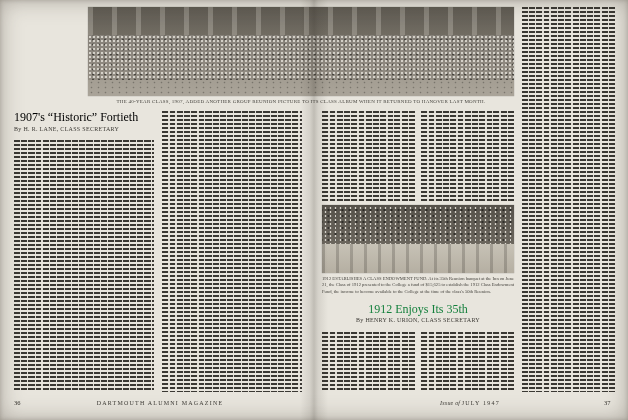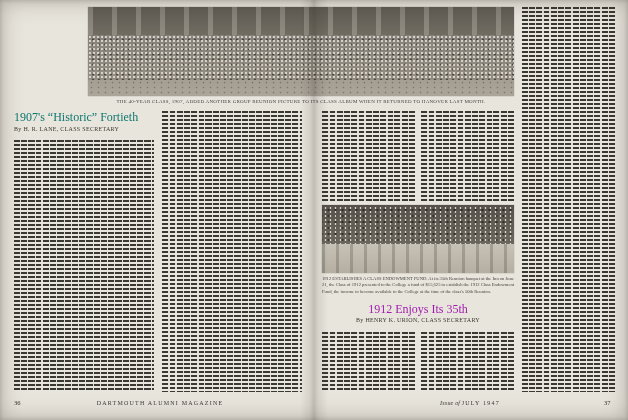--- a/index.html
+++ b/index.html
@@ -77,26 +77,26 @@
   .c-r2b{ left:421px; top:332px; width:93px;  height:60px; }
   .c-r3 { left:522px; top:7px;  width:93px;  height:385px; }
 
   
   .caption-main { position:absolute; left:88px; top:99px; width:426px;
     text-align:center; font-size:5px; letter-spacing:.25px; color:#45433e; }
   .caption-small { position:absolute; left:322px; top:276px; width:192px;
     font-size:4.6px; line-height:1.4; text-align:justify; color:#45433e; }
 
   .h-left { position:absolute; left:14px; top:110px; width:150px;
-    font-size:12px; white-space:nowrap; color:#0f766e; }
+    font-size:12px; white-space:nowrap; color:#000000; }
   .by-left { position:absolute; left:14px; top:126px; width:150px;
     font-size:6px; letter-spacing:.3px; color:#3c3a35; }
 
   .h-right { position:absolute; left:322px; top:302px; width:192px;
-    text-align:center; font-size:12px; color:#a21caf; }
+    text-align:center; font-size:12px; color:#15803d; }
   .by-right { position:absolute; left:322px; top:317px; width:192px;
     text-align:center; font-size:6px; letter-spacing:.3px; color:#3c3a35; }
 
   .pn-left  { position:absolute; left:14px;  top:399px; font-size:6.5px; }
   .f-left   { position:absolute; left:60px;  top:399.5px; width:200px; text-align:center;
     font-size:6px; letter-spacing:1.2px; color:#3c3a35; }
   .f-right  { position:absolute; left:370px; top:399.5px; width:200px; text-align:center;
     font-size:6px; color:#3c3a35; }
   .f-right .pre { font-style:italic; letter-spacing:.2px; }
   .f-right .date { letter-spacing:1.2px; }

